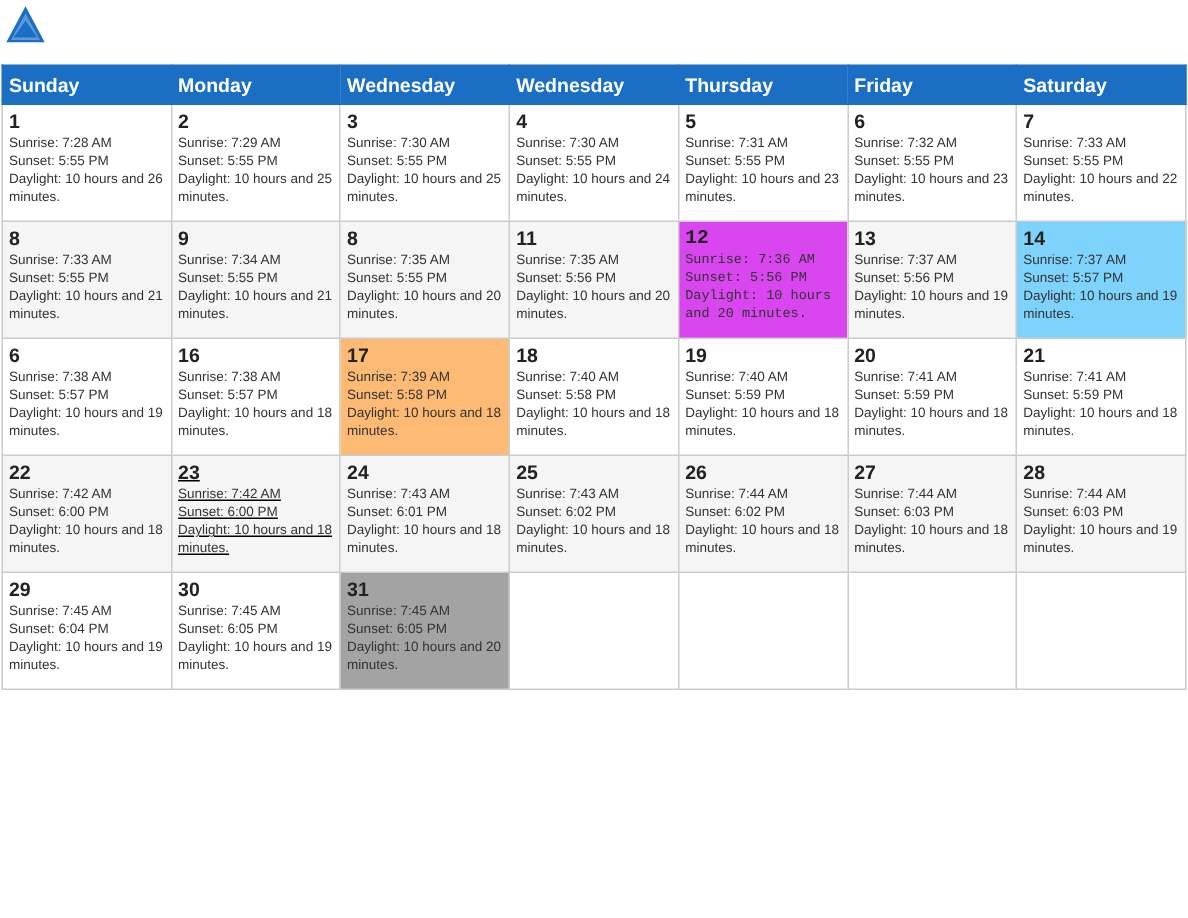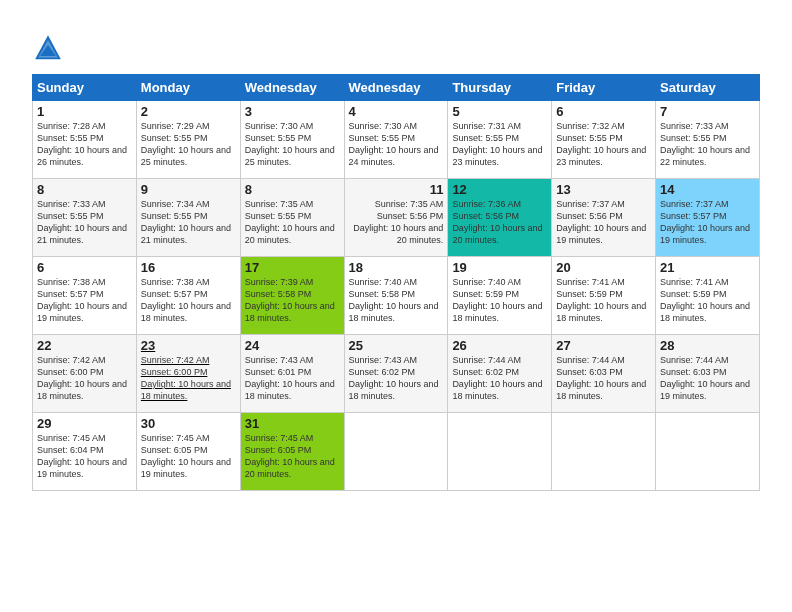--- a/index.html
+++ b/index.html
@@ -6,21 +6,21 @@
     body {
       font-family: Arial, sans-serif;
       background: #fff;
       width: 792px;
       height: 612px;
       overflow: hidden;
     }
     .container {
       width: 792px;
       height: 612px;
-      padding: 32px;
+      padding: 1px;
       background: #fff;
     }
     .header {
       display: flex;
       justify-content: space-between;
       align-items: flex-start;
       margin-bottom: 10px;
     }
     .logo {
       display: flex;
@@ -170,25 +170,25 @@
             <div class="day-info">Sunrise: 7:33 AM<br>Sunset: 5:55 PM<br>Daylight: 10 hours and 21 minutes.</div>
           </td>
           <td style="background: rgb(245, 245, 245);">
             <span class="day-number">9</span>
             <div class="day-info">Sunrise: 7:34 AM<br>Sunset: 5:55 PM<br>Daylight: 10 hours and 21 minutes.</div>
           </td>
           <td style="background: rgb(245, 245, 245);">
             <span class="day-number">8</span>
             <div class="day-info">Sunrise: 7:35 AM<br>Sunset: 5:55 PM<br>Daylight: 10 hours and 20 minutes.</div>
           </td>
-          <td style="background: rgb(245, 245, 245); text-align: right;">
+          <td style="background: rgb(245, 245, 245);">
             <span class="day-number">11</span>
             <div class="day-info">Sunrise: 7:35 AM<br>Sunset: 5:56 PM<br>Daylight: 10 hours and 20 minutes.</div>
           </td>
-          <td style="background: #14b8a6;">
+          <td style="background: #d946ef; font-family: Liberation Mono, monospace;">
             <span class="day-number">12</span>
             <div class="day-info">Sunrise: 7:36 AM<br>Sunset: 5:56 PM<br>Daylight: 10 hours and 20 minutes.</div>
           </td>
           <td style="background: rgb(245, 245, 245);">
             <span class="day-number">13</span>
             <div class="day-info">Sunrise: 7:37 AM<br>Sunset: 5:56 PM<br>Daylight: 10 hours and 19 minutes.</div>
           </td>
           <td style="background: #7dd3fc;">
             <span class="day-number">14</span>
             <div class="day-info">Sunrise: 7:37 AM<br>Sunset: 5:57 PM<br>Daylight: 10 hours and 19 minutes.</div>
@@ -196,21 +196,21 @@
         </tr>
         <tr>
           <td style="background: rgb(255, 255, 255);">
             <span class="day-number">6</span>
             <div class="day-info">Sunrise: 7:38 AM<br>Sunset: 5:57 PM<br>Daylight: 10 hours and 19 minutes.</div>
           </td>
           <td style="background: rgb(255, 255, 255);">
             <span class="day-number">16</span>
             <div class="day-info">Sunrise: 7:38 AM<br>Sunset: 5:57 PM<br>Daylight: 10 hours and 18 minutes.</div>
           </td>
-          <td style="background: #84cc16;">
+          <td style="background: #fdba74;">
             <span class="day-number">17</span>
             <div class="day-info">Sunrise: 7:39 AM<br>Sunset: 5:58 PM<br>Daylight: 10 hours and 18 minutes.</div>
           </td>
           <td style="background: rgb(255, 255, 255);">
             <span class="day-number">18</span>
             <div class="day-info">Sunrise: 7:40 AM<br>Sunset: 5:58 PM<br>Daylight: 10 hours and 18 minutes.</div>
           </td>
           <td style="background: rgb(255, 255, 255);">
             <span class="day-number">19</span>
             <div class="day-info">Sunrise: 7:40 AM<br>Sunset: 5:59 PM<br>Daylight: 10 hours and 18 minutes.</div>
@@ -256,21 +256,21 @@
         </tr>
         <tr>
           <td style="background: rgb(255, 255, 255);">
             <span class="day-number">29</span>
             <div class="day-info">Sunrise: 7:45 AM<br>Sunset: 6:04 PM<br>Daylight: 10 hours and 19 minutes.</div>
           </td>
           <td style="background: rgb(255, 255, 255);">
             <span class="day-number">30</span>
             <div class="day-info">Sunrise: 7:45 AM<br>Sunset: 6:05 PM<br>Daylight: 10 hours and 19 minutes.</div>
           </td>
-          <td style="background: #84cc16;">
+          <td style="background: #a3a3a3;">
             <span class="day-number">31</span>
             <div class="day-info">Sunrise: 7:45 AM<br>Sunset: 6:05 PM<br>Daylight: 10 hours and 20 minutes.</div>
           </td>
           <td class="empty-cell" style="background: rgb(255, 255, 255);"></td>
           <td class="empty-cell" style="background: rgb(255, 255, 255);"></td>
           <td class="empty-cell" style="background: rgb(255, 255, 255);"></td>
           <td class="empty-cell" style="background: rgb(255, 255, 255);"></td>
         </tr>
       </tbody>
   </table>

